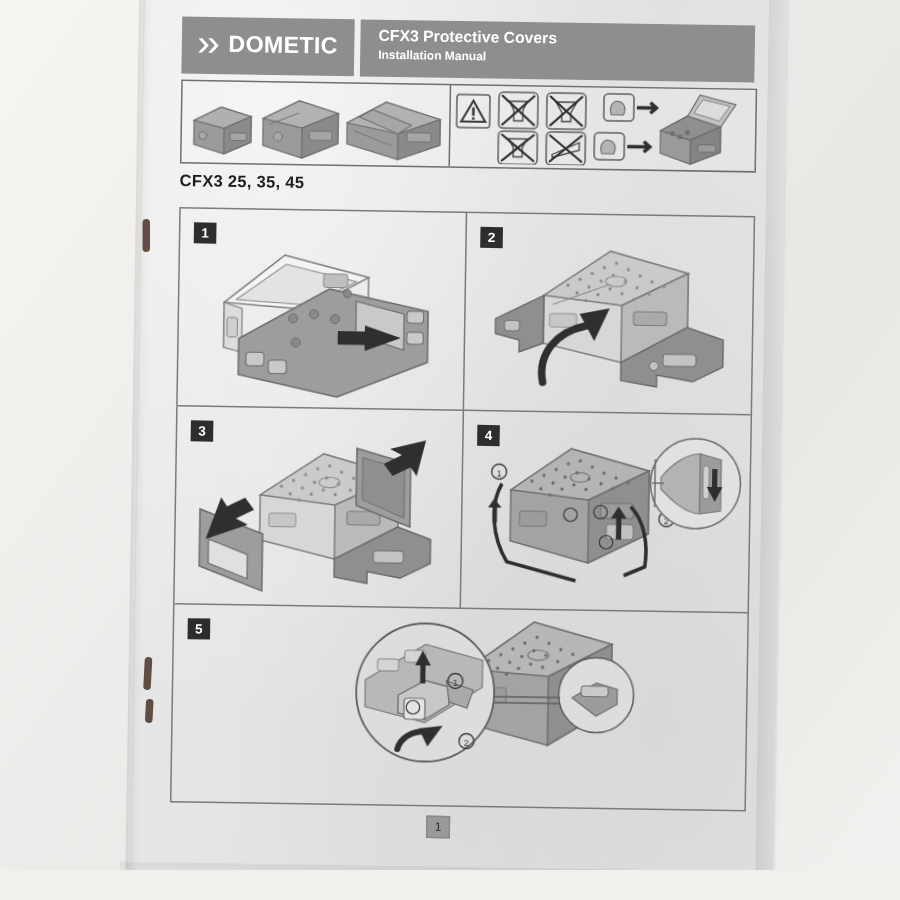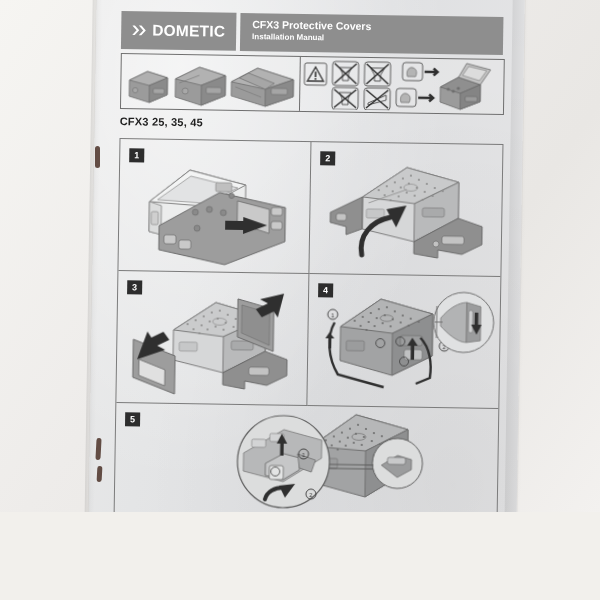--- a/index.html
+++ b/index.html
@@ -1,21 +1,21 @@
 <!DOCTYPE html>
 <html><head>
 <meta charset="utf-8">
 <style>
   html,body{margin:0;padding:0;}
   body{
     width:600px;height:600px;overflow:hidden;
     background:#f2f0ec;
     font-family:"Liberation Sans",sans-serif;
   }
-  #stage{position:relative;width:600px;height:512px;overflow:hidden;background:#f4f2ee;text-decoration:underline;}
+  #stage{position:relative;width:600px;height:580px;overflow:hidden;background:#f4f2ee;text-decoration:underline;}
 
   
   .surface{position:absolute;inset:0;
     background:linear-gradient(125deg,#f6f5f2 0%,#eeecea 40%,#e9e7e4 70%,#f3f1ef 100%);}
 
   
   .paper{
     position:absolute;left:92px;top:-4px;width:428px;height:608px;
     background:linear-gradient(100deg,#e9e9e9 0%,#e4e5e6 25%,#dfe0e2 55%,#e6e6e7 100%);
     transform:rotate(0.9deg);

